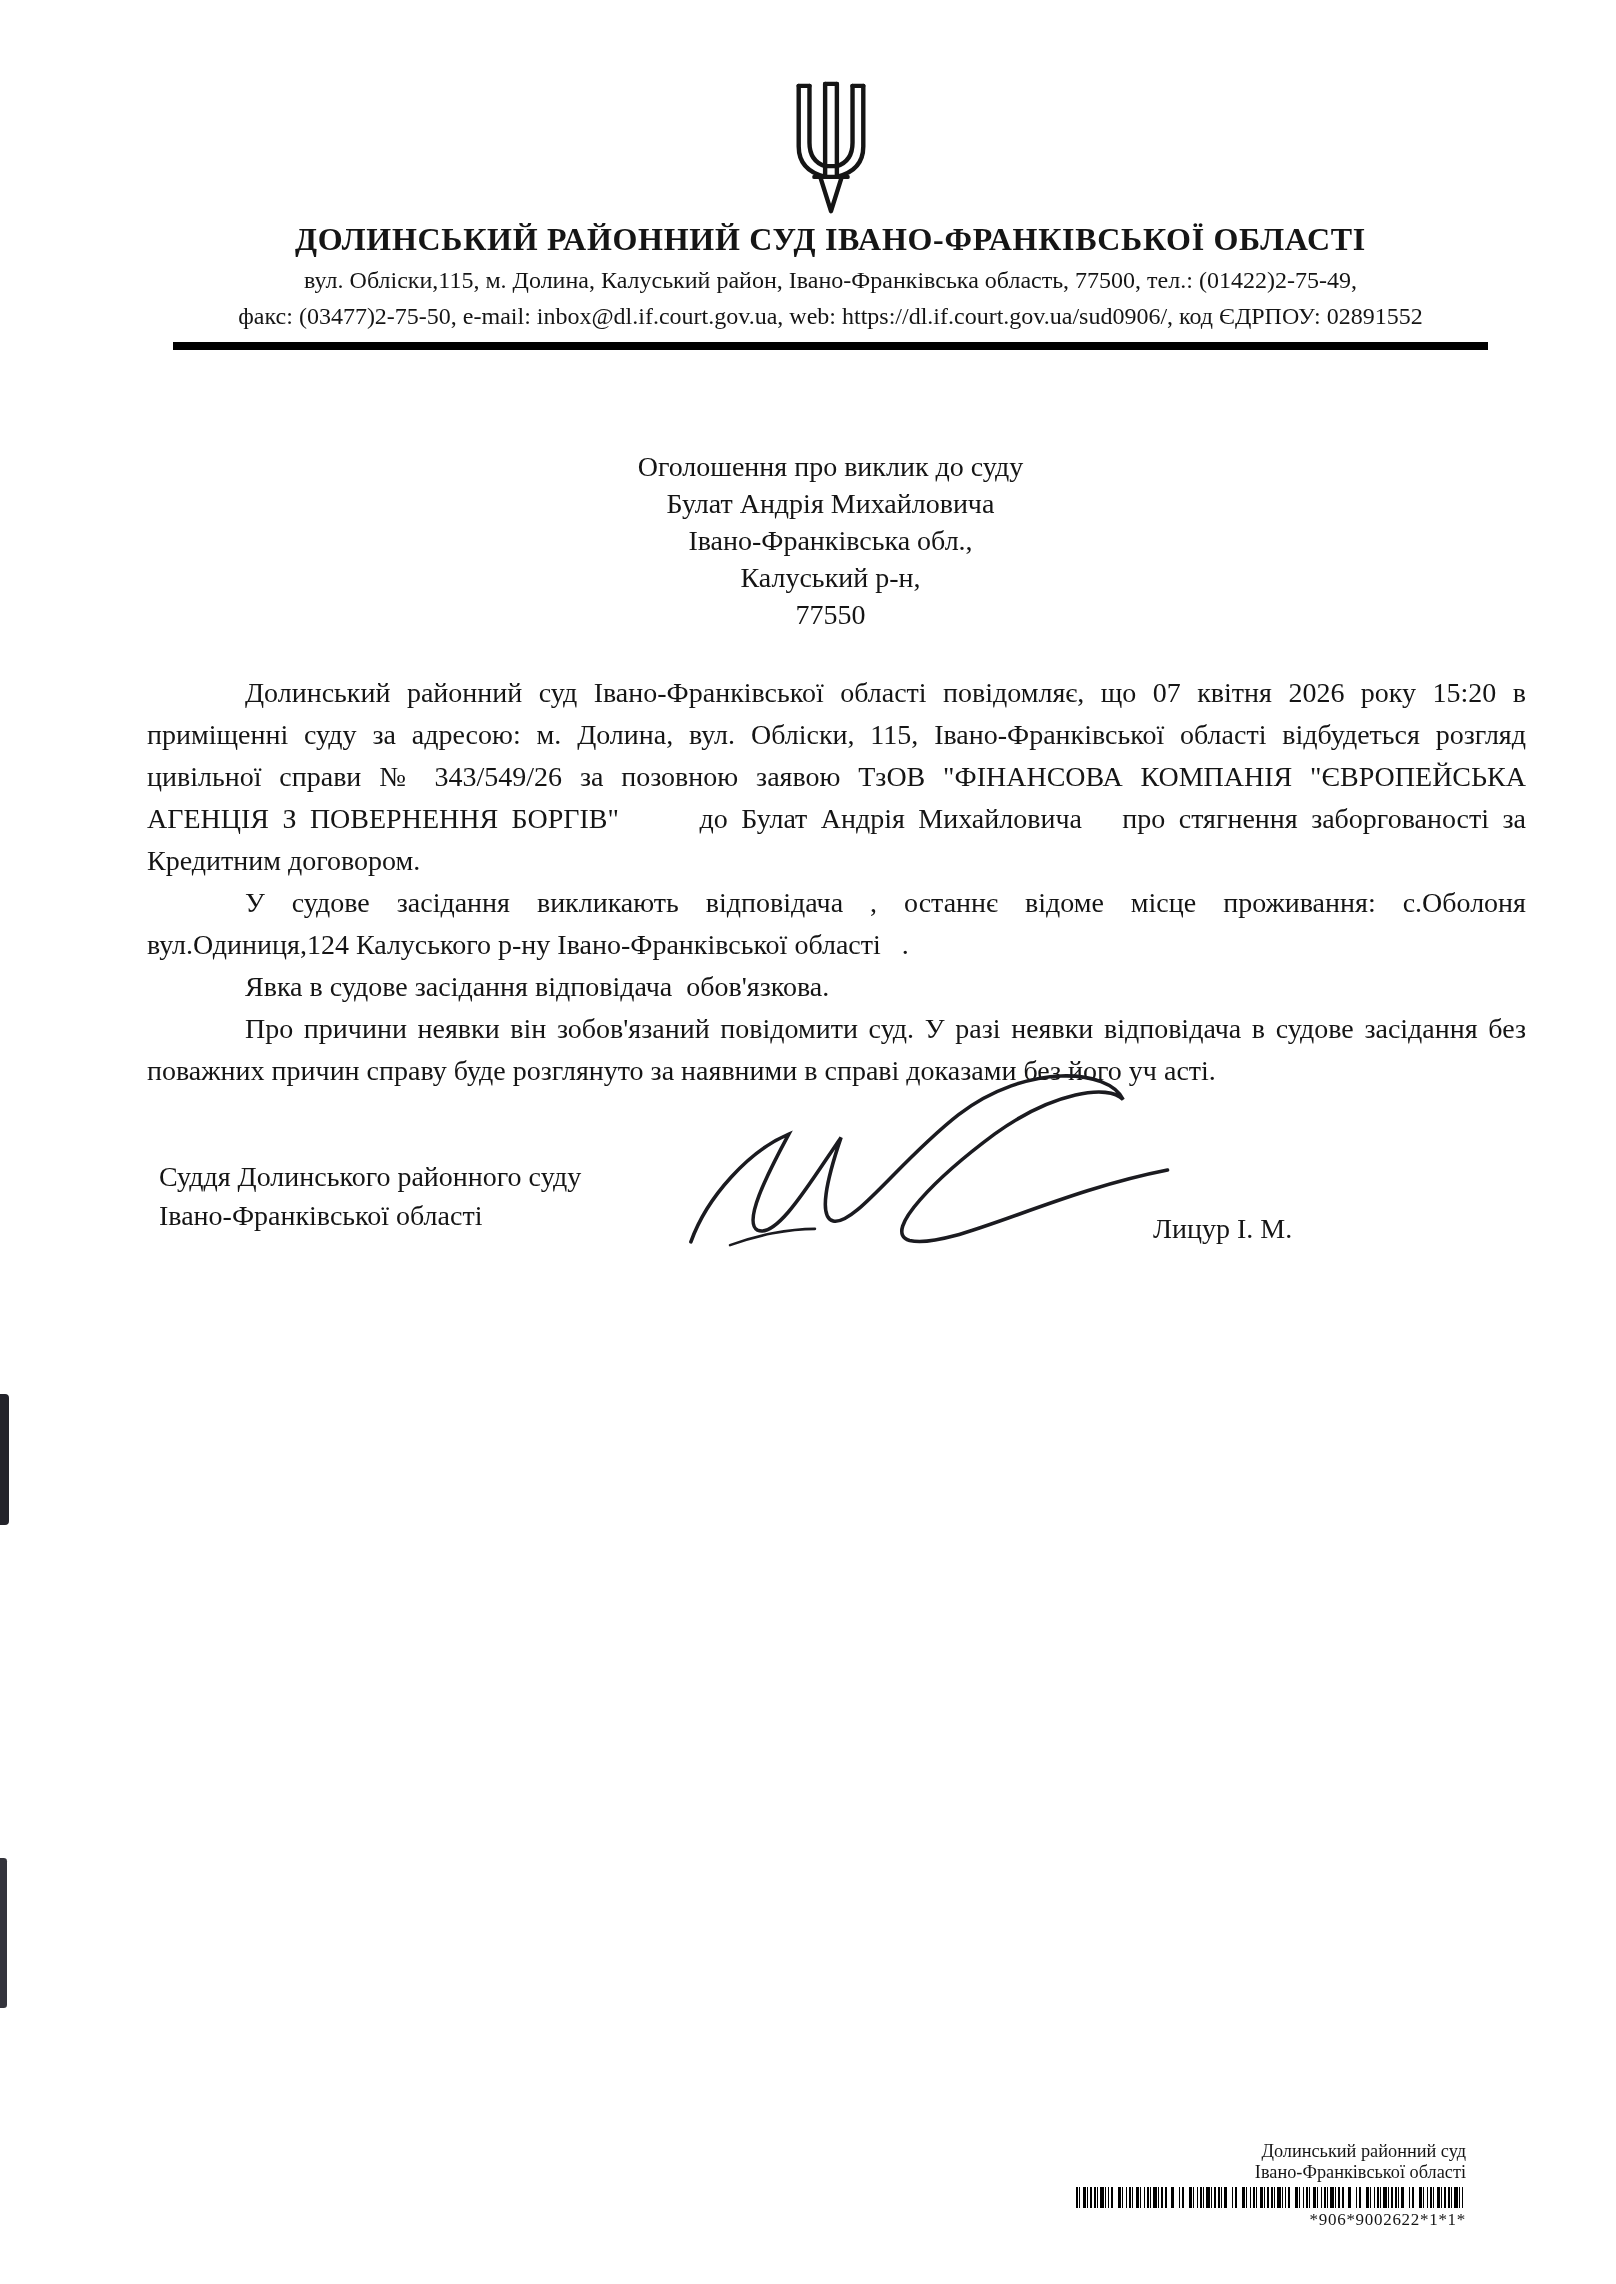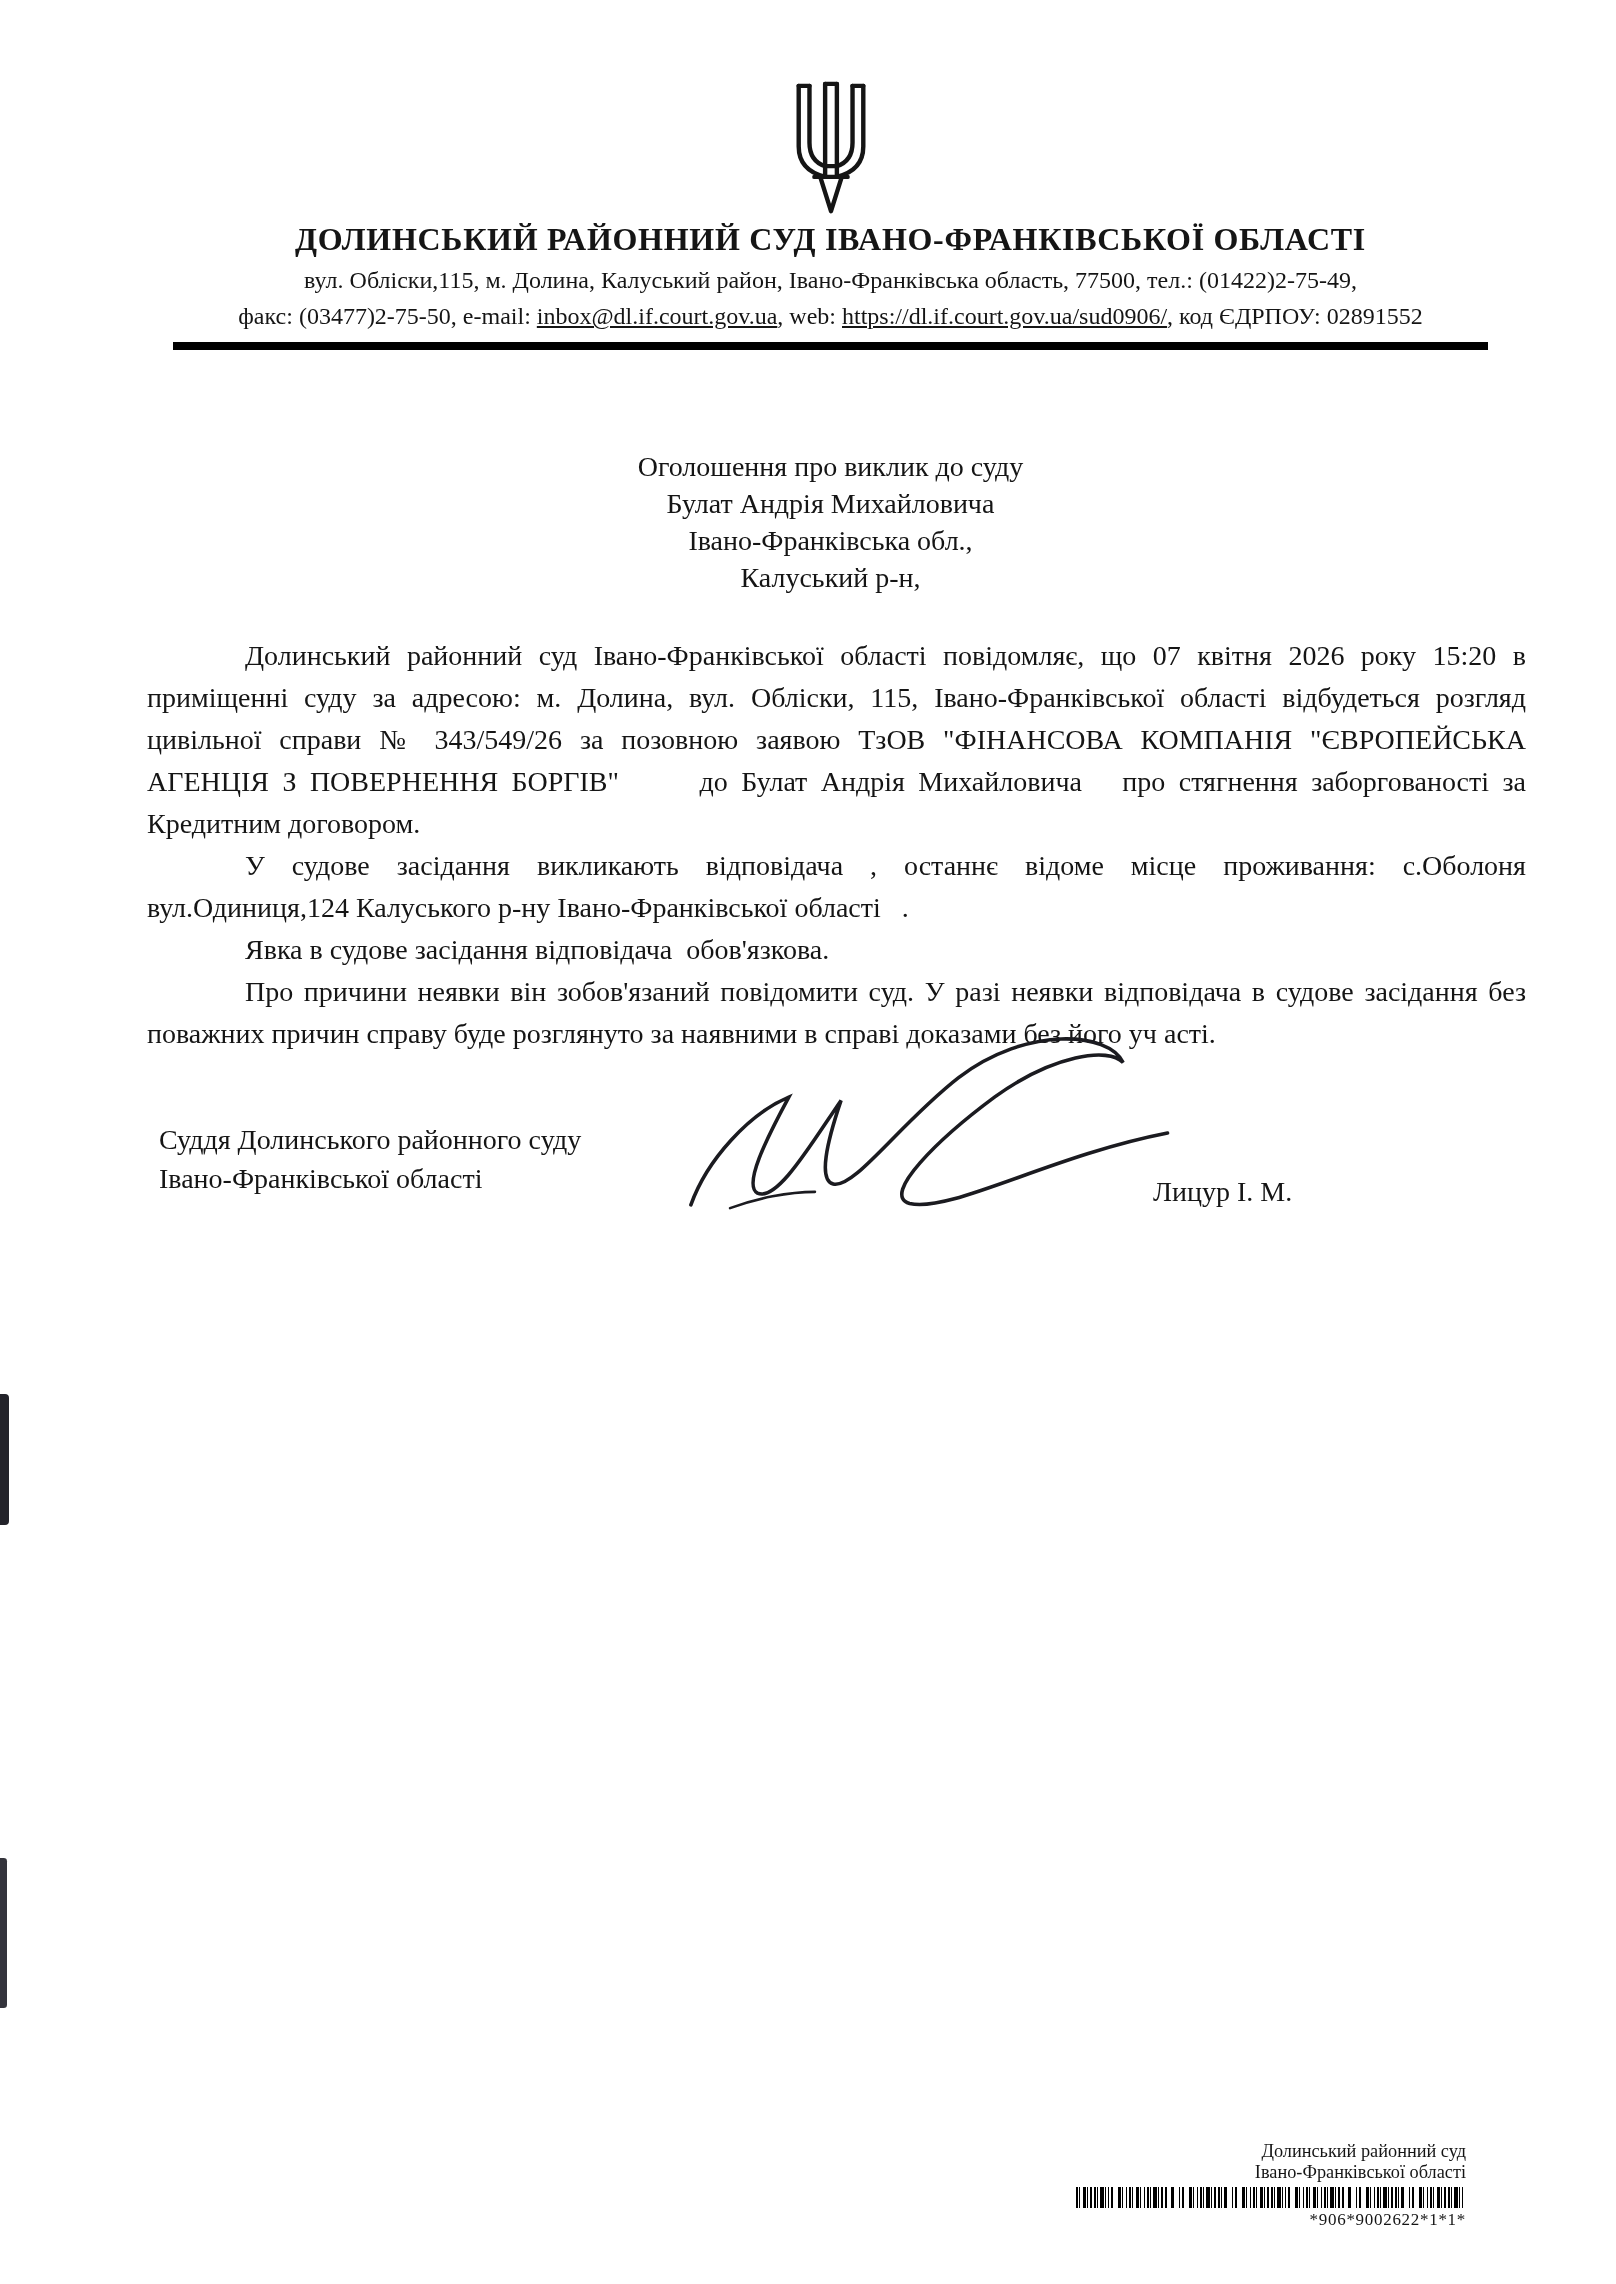--- a/index.html
+++ b/index.html
@@ -11,21 +11,21 @@
     color:#151515;
     overflow:hidden;
   }
   .page { position:relative; width:100%; height:100%; }
 
   
   .header { padding-top:80px; margin-left:173px; width:1315px; text-align:center; }
   .emblem { display:block; margin:0 auto 3.9px auto; width:98px; height:137px; }
   .court-name { font-size:32px; font-weight:bold; letter-spacing:0.7px; white-space:nowrap; }
   .addr-line { font-size:24px; margin-top:9.2px; white-space:nowrap; }
-  .addr-line a, .addr-link { color:#151515; text-decoration:underline; }
+  .addr-line a, .addr-link { color:#151515; }
   .double-rule {
     margin-top:11.8px; height:4.6px;
     border-top:6.5px solid #000;
     border-bottom:2.6px solid #000;
   }
 
   
   .recipient { margin-top:98px; margin-left:173px; width:1315px; text-align:center; font-size:28px; line-height:37px; }
 
   
@@ -83,20 +83,21 @@
     </div>
 
     <div class="double-rule"></div>
   </div>
 
   <div class="recipient">
     <div>Оголошення про виклик до суду</div>
     <div>Булат Андрія Михайловича</div>
     <div>Івано-Франківська обл.,</div>
     <div>Калуський р-н,</div>
+    <div>77550</div>
   </div>
 
   <div class="body-text">
     <p>Долинський районний суд Івано-Франківської області повідомляє, що 07 квітня 2026 року 15:20 в приміщенні суду за адресою: м. Долина, вул. Обліски, 115, Івано-Франківської області відбудеться розгляд цивільної справи № 343/549/26 за позовною заявою ТзОВ "ФІНАНСОВА КОМПАНІЯ "ЄВРОПЕЙСЬКА АГЕНЦІЯ З ПОВЕРНЕННЯ БОРГІВ"&nbsp;&nbsp;&nbsp;&nbsp;&nbsp; до Булат Андрія Михайловича&nbsp;&nbsp; про стягнення заборгованості за Кредитним договором.</p>
     <p>У судове засідання викликають відповідача , останнє відоме місце проживання: с.Оболоня вул.Одиниця,124 Калуського р-ну Івано-Франківської області&nbsp;&nbsp; .</p>
     <p>Явка в судове засідання відповідача&nbsp; обов'язкова.</p>
     <p>Про причини неявки він зобов'язаний повідомити суд. У разі неявки відповідача в судове засідання без поважних причин справу буде розглянуто за наявними в справі доказами без його уч асті.</p>
   </div>
 
   <div class="sig-block">

